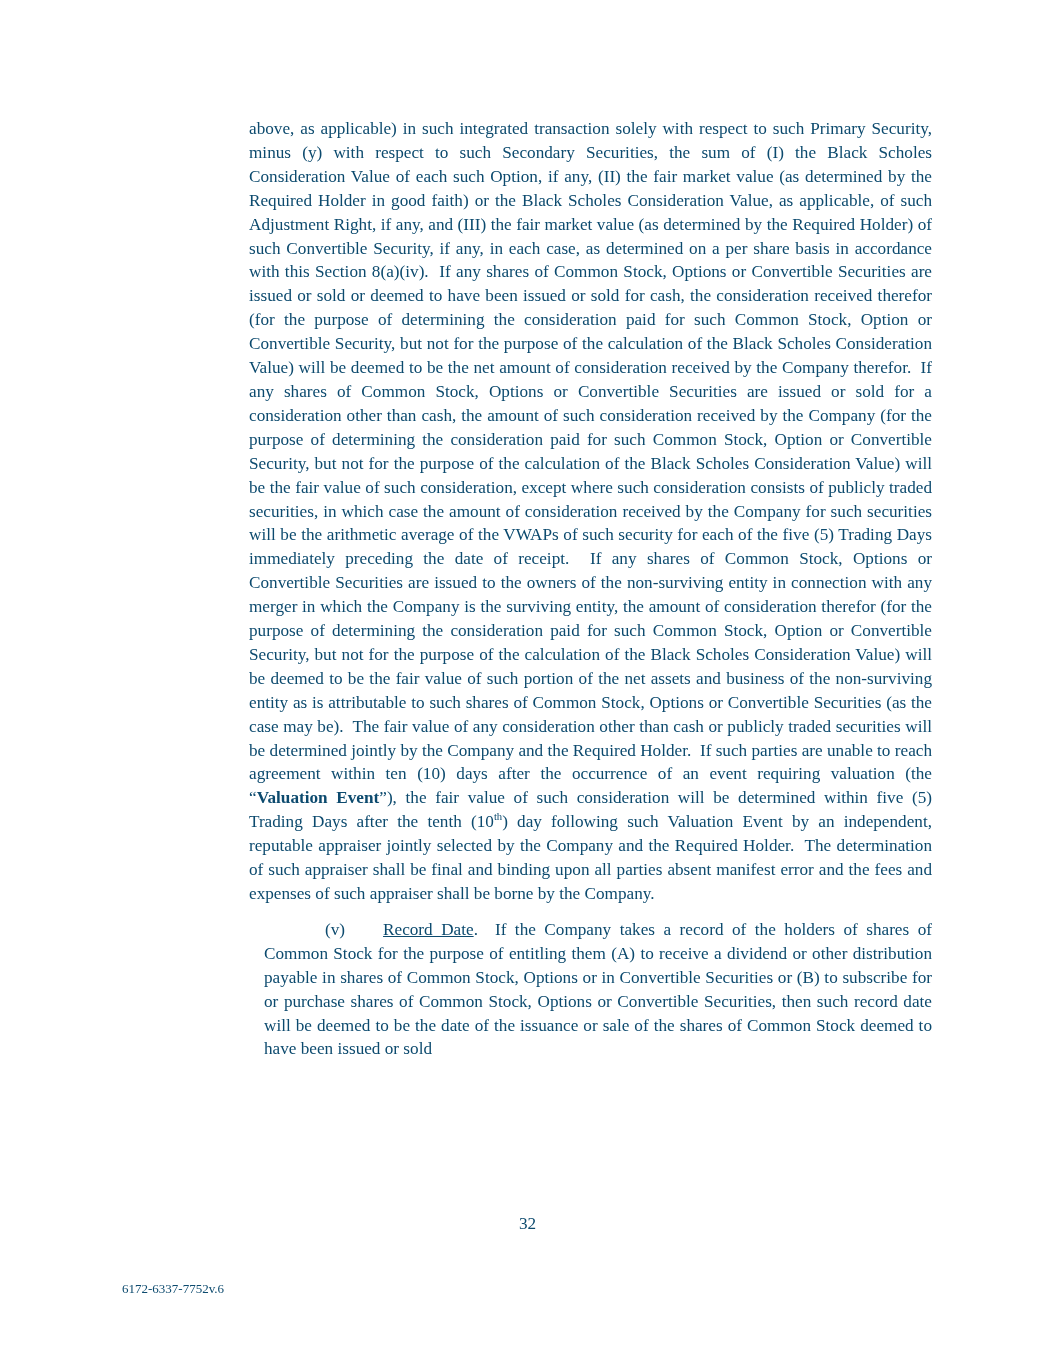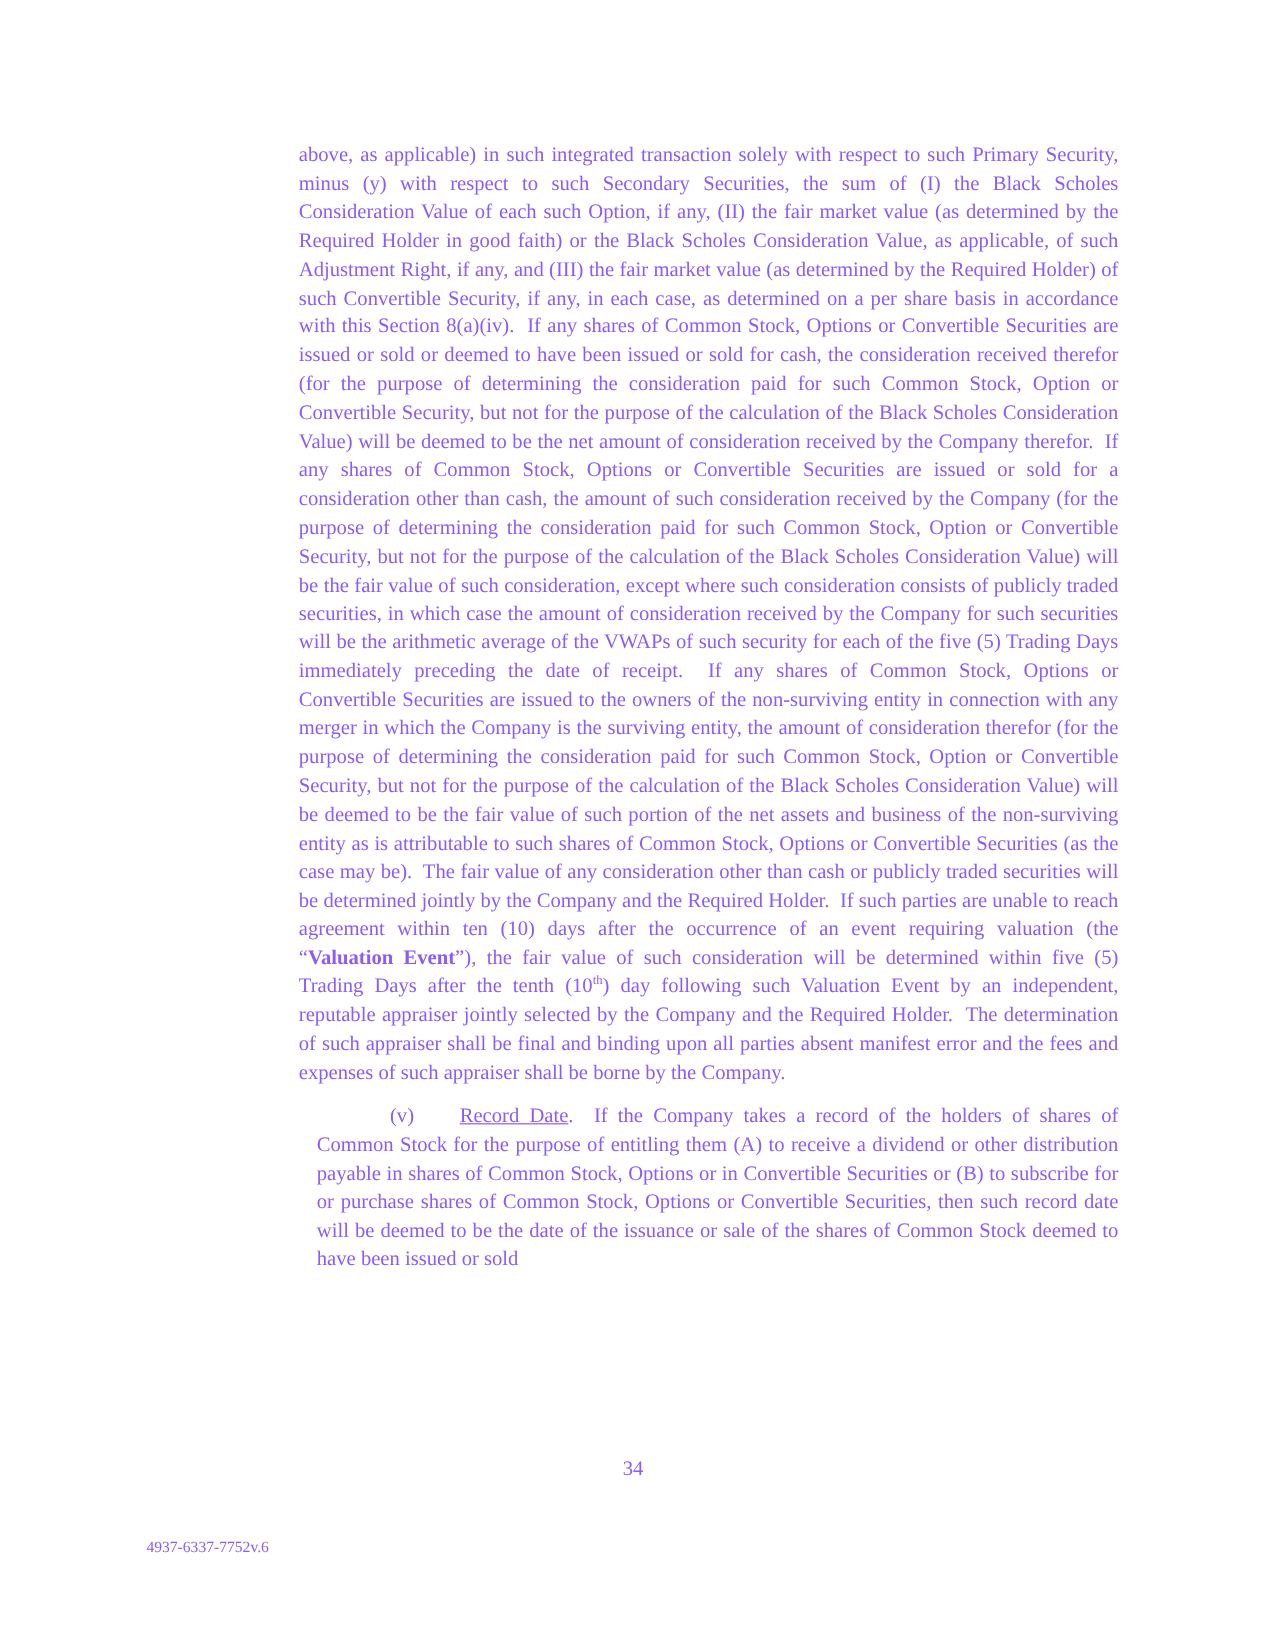--- a/index.html
+++ b/index.html
@@ -7,21 +7,21 @@
     margin: 0;
     padding: 0;
     background: #ffffff;
   }
   .page {
     position: relative;
     width: 1055px;
     height: 1365px;
     background: #ffffff;
     font-family: "Liberation Serif", "DejaVu Serif", serif;
-    color: #8b5cf6;
+    color: #0c4a6e;
     overflow: hidden;
   }
   .text-block {
     position: absolute;
     left: 249px;
     top: 117px;
     width: 683px;
   }
   p.para {
     margin: 0;
@@ -55,15 +55,15 @@
   }
 </style>
 </head>
 <body>
 
 <div class="page">
   <div class="text-block">
       <p class="para"><span class="run-normal">above, as applicable) in such integrated transaction solely with respect to such Primary Security, minus (y) with respect to such Secondary Securities, the sum of (I) the Black Scholes Consideration Value of each such Option, if any, (II) the fair market value (as determined by the Required Holder in good faith) or the Black Scholes Consideration Value, as applicable, of such Adjustment Right, if any, and (III) the fair market value (as determined by the Required Holder) of such Convertible Security, if any, in each case, as determined on a per share basis in accordance with this Section 8(a)(iv).  If any shares of Common Stock, Options or Convertible Securities are issued or sold or deemed to have been issued or sold for cash, the consideration received therefor (for the purpose of determining the consideration paid for such Common Stock, Option or Convertible Security, but not for the purpose of the calculation of the Black Scholes Consideration Value) will be deemed to be the net amount of consideration received by the Company therefor.  If any shares of Common Stock, Options or Convertible Securities are issued or sold for a consideration other than cash, the amount of such consideration received by the Company (for the purpose of determining the consideration paid for such Common Stock, Option or Convertible Security, but not for the purpose of the calculation of the Black Scholes Consideration Value) will be the fair value of such consideration, except where such consideration consists of publicly traded securities, in which case the amount of consideration received by the Company for such securities will be the arithmetic average of the VWAPs of such security for each of the five (5) Trading Days immediately preceding the date of receipt.  If any shares of Common Stock, Options or Convertible Securities are issued to the owners of the non-surviving entity in connection with any merger in which the Company is the surviving entity, the amount of consideration therefor (for the purpose of determining the consideration paid for such Common Stock, Option or Convertible Security, but not for the purpose of the calculation of the Black Scholes Consideration Value) will be deemed to be the fair value of such portion of the net assets and business of the non-surviving entity as is attributable to such shares of Common Stock, Options or Convertible Securities (as the case may be).  The fair value of any consideration other than cash or publicly traded securities will be determined jointly by the Company and the Required Holder.  If such parties are unable to reach agreement within ten (10) days after the occurrence of an event requiring valuation (the “</span><span class="run-bold">Valuation Event</span><span class="run-normal">”), the fair value of such consideration will be determined within five (5) Trading Days after the tenth (10</span><span class="run-sup">th</span><span class="run-normal">) day following such Valuation Event by an independent, reputable appraiser jointly selected by the Company and the Required Holder.  The determination of such appraiser shall be final and binding upon all parties absent manifest error and the fees and expenses of such appraiser shall be borne by the Company.</span></p>
       <p class="para indent"><span class="run-normal">(v)</span><span class="run-tab"></span><span class="run-underline">Record Date</span><span class="run-normal">.  If the Company takes a record of the holders of shares of Common Stock for the purpose of entitling them (A) to receive a dividend or other distribution payable in shares of Common Stock, Options or in Convertible Securities or (B) to subscribe for or purchase shares of Common Stock, Options or Convertible Securities, then such record date will be deemed to be the date of the issuance or sale of the shares of Common Stock deemed to have been issued or sold</span></p>
     </div>
-  <div class="page-number">34</div>
-  <div class="doc-id">4937-6337-7752v.6</div>
+  <div class="page-number">32</div>
+  <div class="doc-id">6172-6337-7752v.6</div>
 </div>
 
 </body></html>

